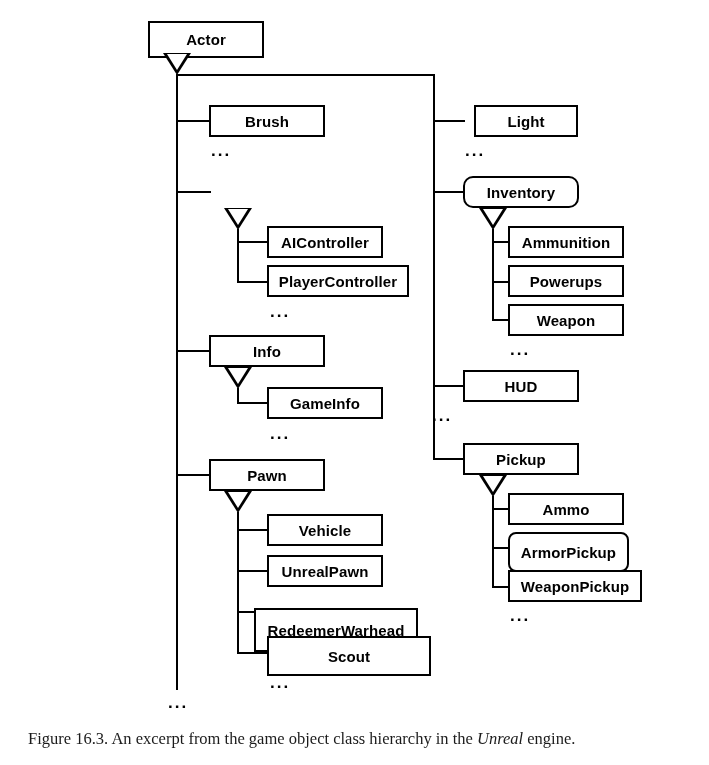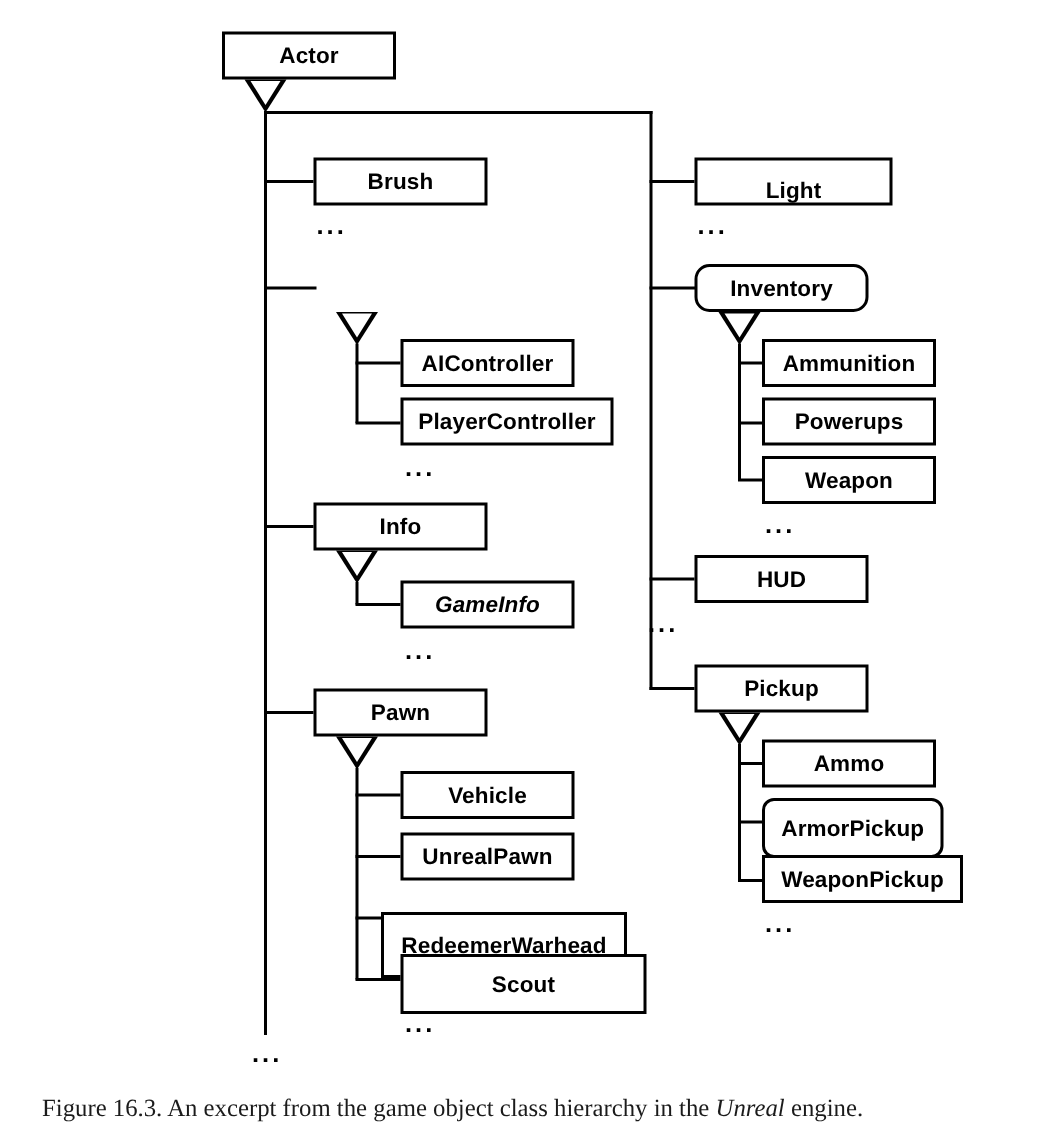--- a/index.html
+++ b/index.html
@@ -107,21 +107,21 @@
   }
   #caption .it {
     font-style: italic;
   }
 </style>
 </head>
 <body>
 
 <div id="diagram">
 
-  <div class="node" style="left:148px; top:21px; width:116px; height:32px;">
+  <div class="node" style="left:148px; top:21px; width:116px; height:37px;">
     <span>Actor</span>
   </div>
 
   <div class="tri" style="left:177px; top:53px;">
     <div class="tri-outer"></div>
       <div class="tri-inner"></div>
   </div>
 
   <div class="vline" style="left:176px; top:74px; height:616px;"></div>
 
@@ -157,21 +157,21 @@
   <div class="node" style="left:209px; top:335px; width:116px; height:32px;">
     <span>Info</span>
   </div>
   <div class="tri" style="left:238px; top:367px;">
     <div class="tri-outer"></div>
       <div class="tri-inner"></div>
   </div>
   <div class="vline" style="left:237px; top:388px; height:15px;"></div>
 
   <div class="hline" style="left:237px; top:402px; width:32px;"></div>
-  <div class="node" style="left:267px; top:387px; width:116px; height:32px;font-style:italic;">
+  <div class="node" style="left:267px; top:387px; width:116px; height:32px;">
     <span>GameInfo</span>
   </div>
   <div class="ellipsis" style="left:270px; top:425px;">...</div>
 
   <div class="hline" style="left:176px; top:474px; width:35px;"></div>
   <div class="node" style="left:209px; top:459px; width:116px; height:32px;">
     <span>Pawn</span>
   </div>
   <div class="tri" style="left:238px; top:491px;">
     <div class="tri-outer"></div>
@@ -196,21 +196,21 @@
 
   <div class="hline" style="left:237px; top:652px; width:32px;"></div>
   <div class="node" style="left:267px; top:636px; width:164px; height:40px;">
     <span>Scout</span>
   </div>
   <div class="ellipsis" style="left:270px; top:674px;">...</div>
 
   <div class="ellipsis" style="left:168px; top:694px;">...</div>
 
   <div class="hline" style="left:433px; top:120px; width:32px;"></div>
-  <div class="node" style="left:463px; top:105px; width:132px; height:32px;align-items:flex-end;">
+  <div class="node" style="left:474px; top:105px; width:104px; height:32px;">
     <span>Light</span>
   </div>
   <div class="ellipsis" style="left:465px; top:142px;">...</div>
 
   <div class="hline" style="left:433px; top:191px; width:32px;"></div>
   <div class="node" style="left:463px; top:176px; width:116px; height:32px;border-radius:10px;">
     <span>Inventory</span>
   </div>
   <div class="tri" style="left:493px; top:208px;">
     <div class="tri-outer"></div>

